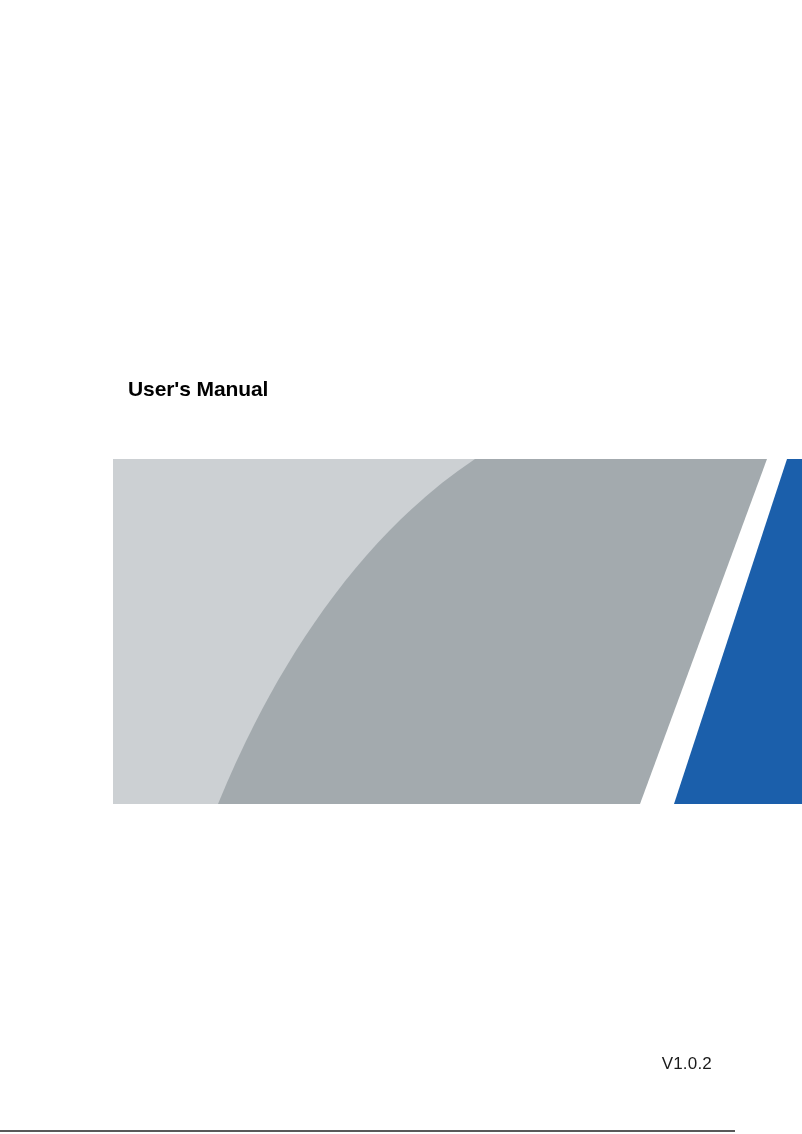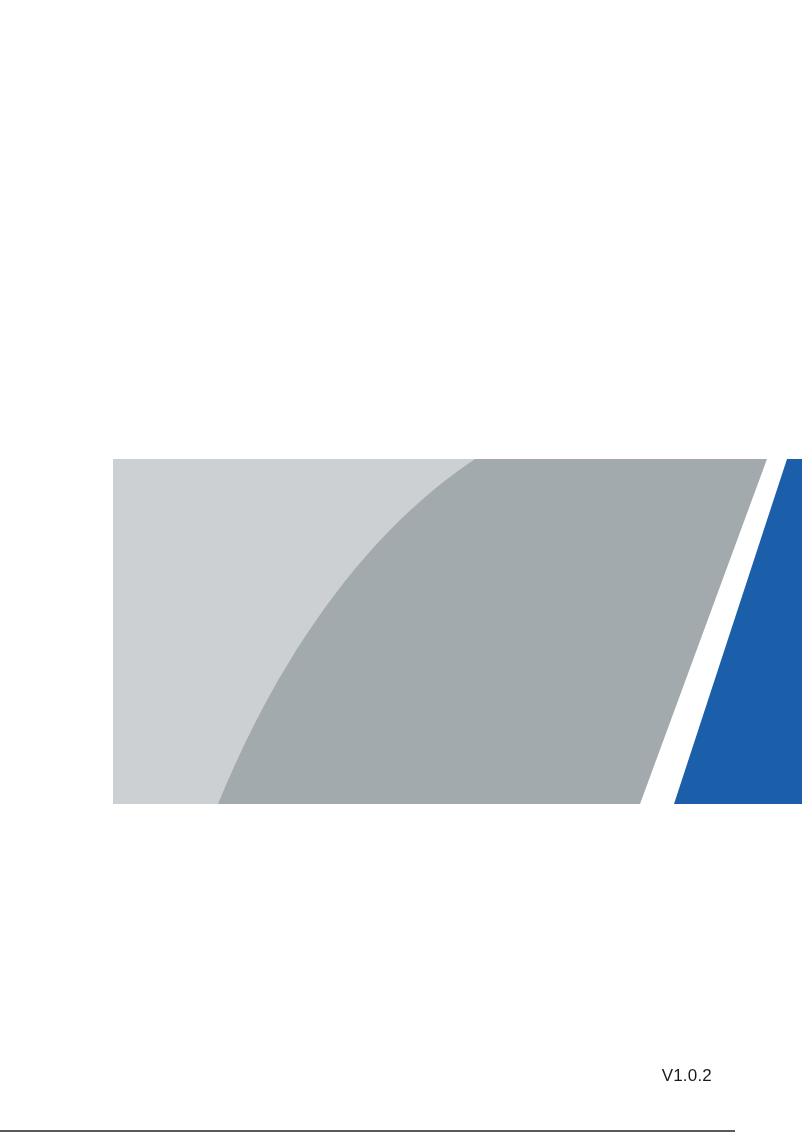--- a/index.html
+++ b/index.html
@@ -71,39 +71,39 @@
     position: absolute;
     left: 0;
     top: 1054px;
     width: 712px;
     text-align: right;
     font-family: "Liberation Sans", sans-serif;
     font-size: 17px;
     font-weight: normal;
     color: #1a1a1a;
     letter-spacing: 0.2px;
-    margin-top: 12px;
   }
 
   
   .footer-rule {
     position: absolute;
     left: 0px;
     top: 1130px;
     width: 735px;
     height: 2px;
     background: #595959;
   }
 </style>
 </head>
 <body>
 
 <div id="page">
 
   <div class="title-block">
+    <h2 class="doc-subtitle">User's Manual</h2>
   </div>
 
   <div class="cover-banner">
     <svg viewBox="0 0 689 345" preserveAspectRatio="none">
       <defs>
         <clipPath id="bannerClip">
           <rect x="0" y="0" width="689" height="345"></rect>
         </clipPath>
       </defs>
 

